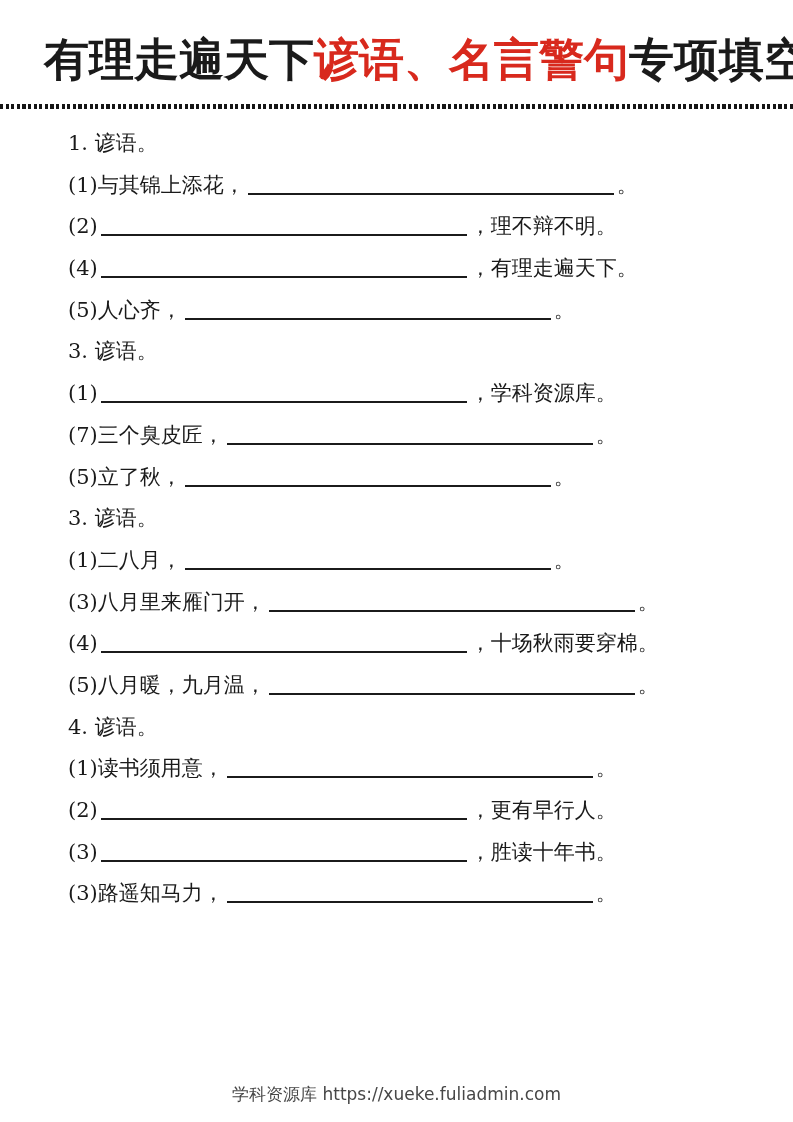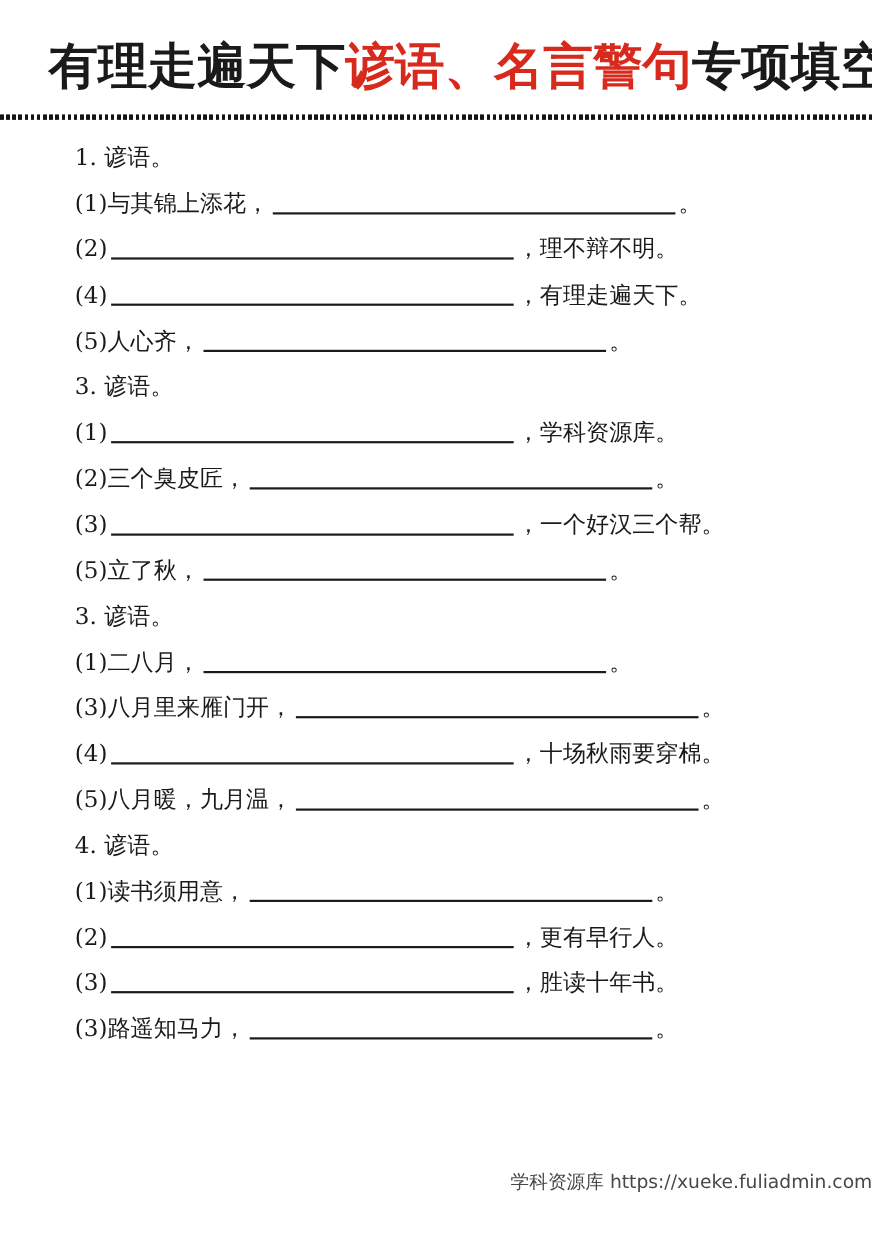--- a/index.html
+++ b/index.html
@@ -44,22 +44,22 @@
     display:inline-block;
     width:366px;
     height:2px;
     border-bottom:2px solid #1b1b1b;
     transform:translateY(3px);
     margin:0 3px;
   }
   .footer{
     position:absolute;
     left:0;right:0;
-    bottom:36px;
-    text-align:right;
+    bottom:16px;
+    text-align:center;
     font-family:"DejaVu Sans","Liberation Sans",sans-serif;
     font-size:17px;
     color:var(--footer-gray);
   }
 </style>
 </head>
 <body>
 
 <div class="title"><span>有理走遍天下</span><span class="red">谚语、名言警句</span><span>专项填空题</span></div>
 
@@ -69,22 +69,21 @@
     <section>
       <div class="row heading">1. 谚语。</div>
       <div class="row item"><span>(1)与其锦上添花，</span><span class="blank"></span><span>。</span></div>
       <div class="row item"><span>(2)</span><span class="blank"></span><span>，理不辩不明。</span></div>
       <div class="row item"><span>(4)</span><span class="blank"></span><span>，有理走遍天下。</span></div>
       <div class="row item"><span>(5)人心齐，</span><span class="blank"></span><span>。</span></div>
     </section>
     <section>
       <div class="row heading">3. 谚语。</div>
       <div class="row item"><span>(1)</span><span class="blank"></span><span>，学科资源库。</span></div>
-      <div class="row item"><span>(2)三个臭皮匠，</span><span class="blank"></span><span>。</span></div>
-      <div class="row item"><span>(3)</span><span class="blank"></span><span>，一个好汉三个帮。</span></div>
+      <div class="row item"><span>(7)三个臭皮匠，</span><span class="blank"></span><span>。</span></div>
       <div class="row item"><span>(5)立了秋，</span><span class="blank"></span><span>。</span></div>
     </section>
     <section>
       <div class="row heading">3. 谚语。</div>
       <div class="row item"><span>(1)二八月，</span><span class="blank"></span><span>。</span></div>
       <div class="row item"><span>(3)八月里来雁门开，</span><span class="blank"></span><span>。</span></div>
       <div class="row item"><span>(4)</span><span class="blank"></span><span>，十场秋雨要穿棉。</span></div>
       <div class="row item"><span>(5)八月暖，九月温，</span><span class="blank"></span><span>。</span></div>
     </section>
     <section>

